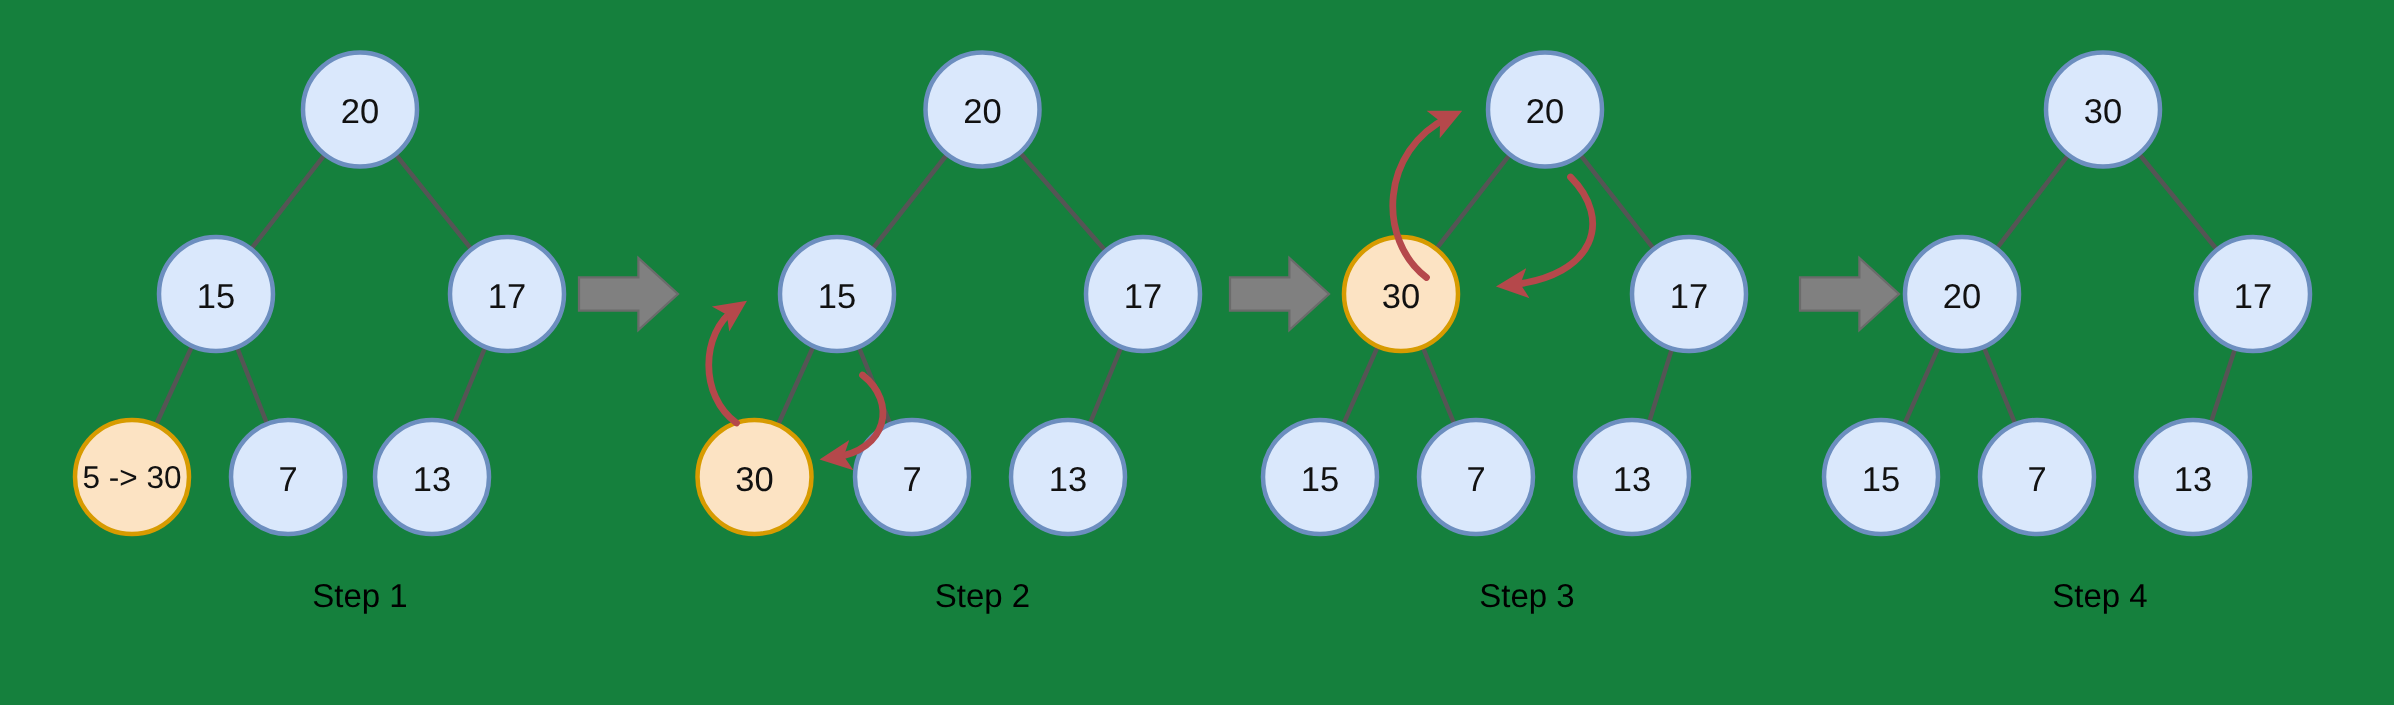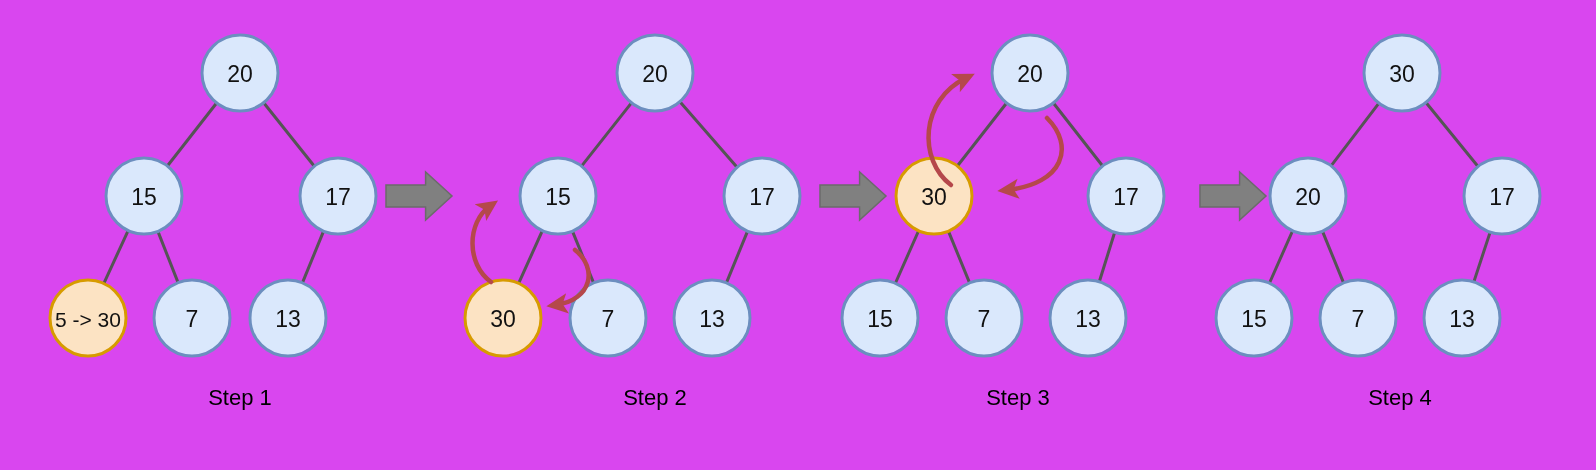--- a/index.html
+++ b/index.html
@@ -7,21 +7,21 @@
     padding: 0;
     background: #ffffff;
   }
   body {
     font-family: "Liberation Sans", sans-serif;
   }
   #canvas {
     position: relative;
     width: 1596px;
     height: 470px;
-    background: #d946ef;
+    background: #15803d;
     overflow: hidden;
   }
   #svg-root {
     position: absolute;
     left: 0;
     top: 0;
     width: 1596px;
     height: 470px;
   }
   .node-circle {

